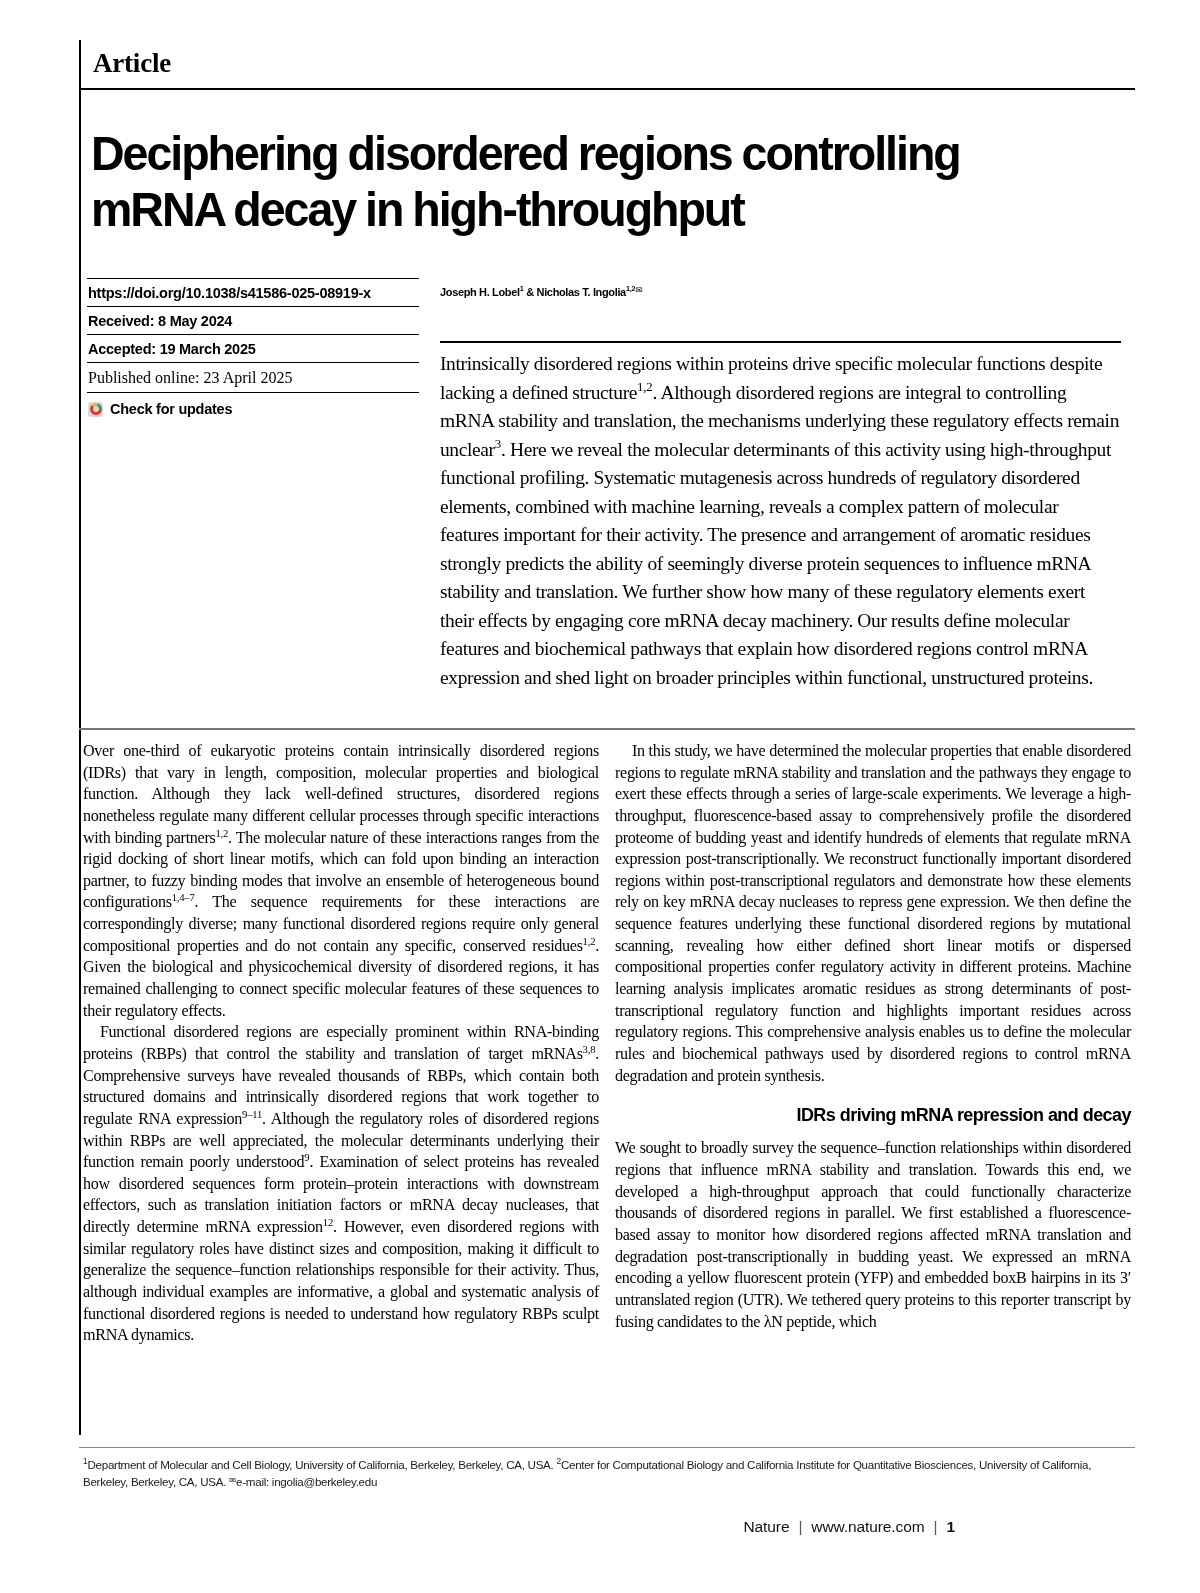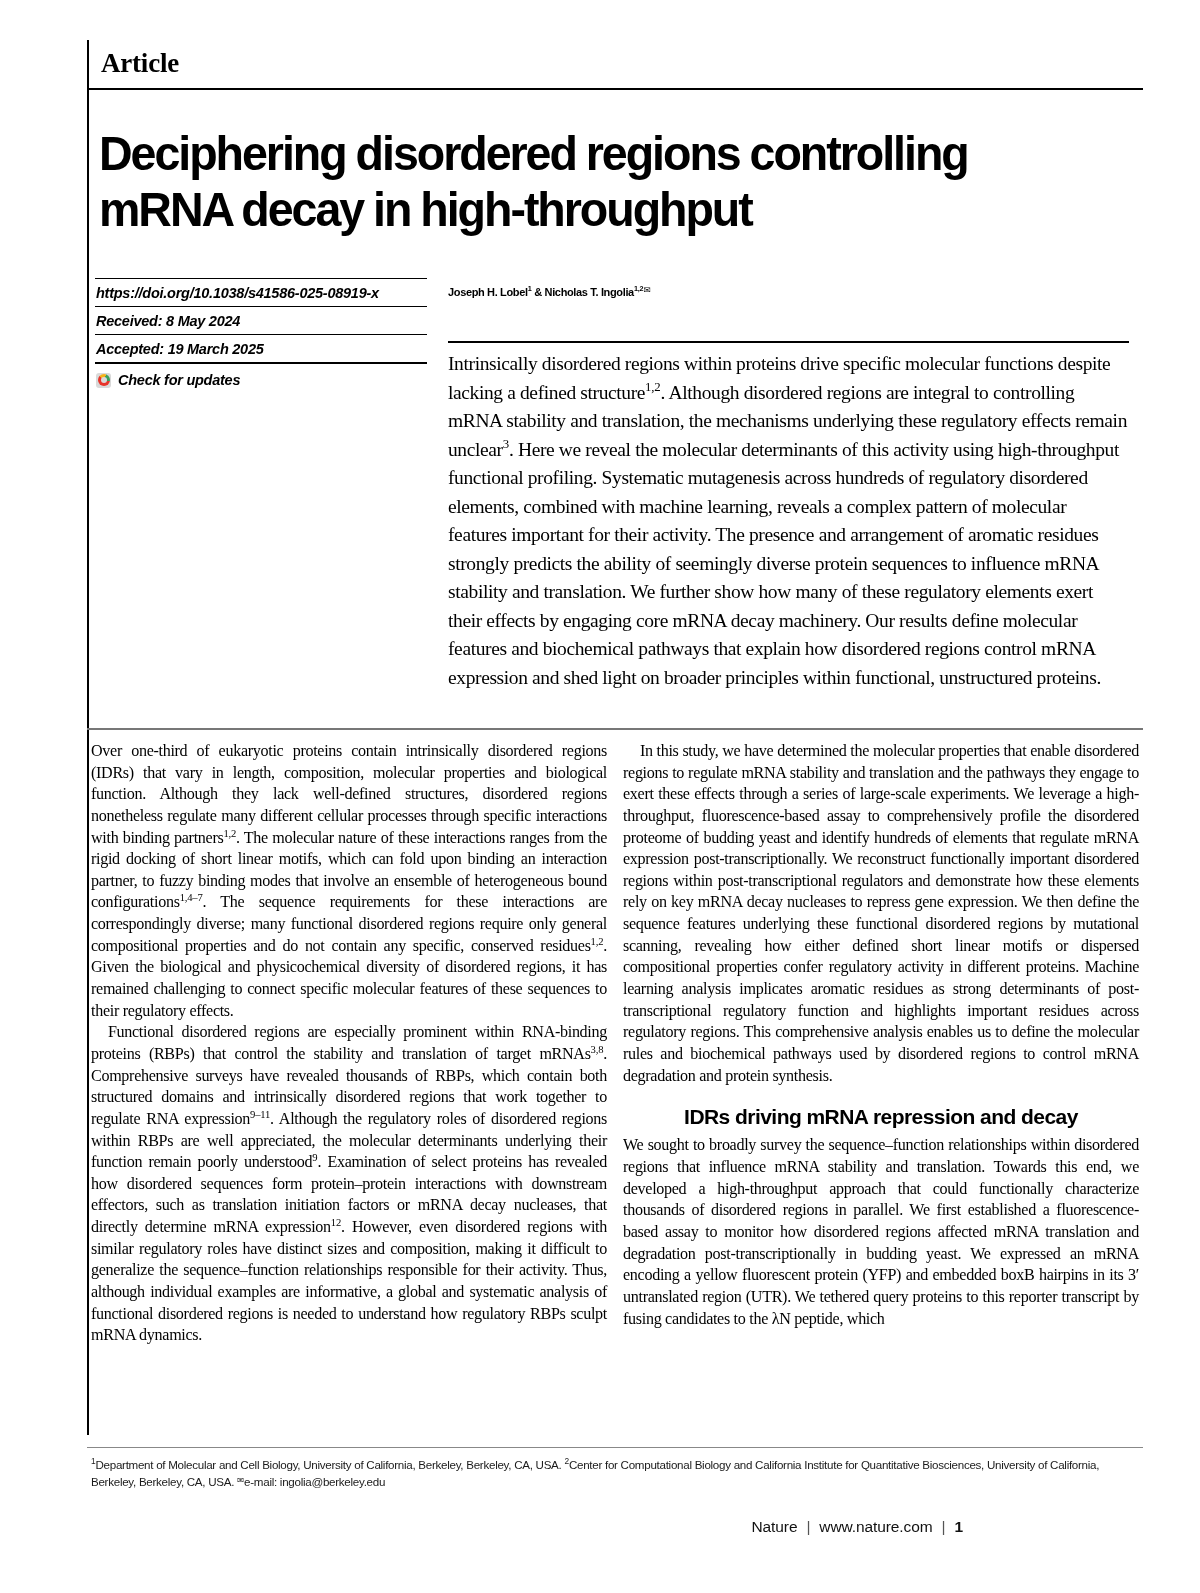--- a/index.html
+++ b/index.html
@@ -11,21 +11,21 @@
   body {
     width: 1200px;
     height: 1593px;
     font-family: "Liberation Serif", "DejaVu Serif", serif;
     color: #000000;
     position: relative;
     overflow: hidden;
   }
   .page {
     position: absolute;
-    left: 15px; top: 0;
+    left: 7px; top: 0;
     width: 1020px;
     height: 1593px;
   }
 
   
   .spine {
     position: absolute;
     left: 72px;
     top: 40px;
     width: 2px;
@@ -77,21 +77,20 @@
   .meta .hrule {
     height: 1px;
     background: #000000;
     width: 332px;
   }
   .meta .row {
     padding: 6px 0 5px 1px;
     font-size: 14.5px;
     font-weight: bold;
     letter-spacing: -0.25px;
-    font-style: italic;
   }
   .meta .row.serif {
     font-family: "Liberation Serif", "DejaVu Serif", serif;
     font-weight: normal;
     font-size: 16px;
     letter-spacing: 0;
   }
   .meta .row.updates {
     display: flex;
     align-items: center;
@@ -191,25 +190,25 @@
   .col.right { left: 608px; }
   .col p {
     margin: 0;
   }
   .col p + p {
     text-indent: 1.05em;
   }
   .col p.noindent + p { text-indent: 1.05em; }
   h2.section {
     font-family: "Liberation Sans", "DejaVu Sans", sans-serif;
-    font-size: 21px;
-    font-weight: bold;
-    margin: 17px 0 3px 0;
+    font-size: 18px;
+    font-weight: bold;
+    margin: 17px 0 10px 0;
     letter-spacing: -0.55px;
-    text-align: center;
+    text-align: right;
   }
   sup {
     font-size: 0.66em;
     line-height: 0;
     vertical-align: super;
     letter-spacing: -0.2px;
   }
 
   
   .rule-foot {
@@ -266,20 +265,21 @@
   <h1 class="article-title">Deciphering disordered regions controlling mRNA decay in high-throughput</h1>
 
   <div class="meta">
     <div class="hrule"></div>
     <div class="row">https://doi.org/10.1038/s41586-025-08919-x</div>
     <div class="hrule"></div>
     <div class="row">Received: 8 May 2024</div>
     <div class="hrule"></div>
     <div class="row">Accepted: 19 March 2025</div>
     <div class="hrule"></div>
+    <div class="row serif">Published online: 23 April 2025</div>
     <div class="hrule"></div>
     <div class="row updates">
       <span class="crossmark"></span>
       <span class="updates-label">Check for updates</span>
     </div>
   </div>
 
   <div class="authors">
     <span>Joseph H. Lobel</span><sup>1</sup><span> &amp; Nicholas T. Ingolia</span><sup>1,2</sup><sup class="envelope">✉</sup>
   </div>

